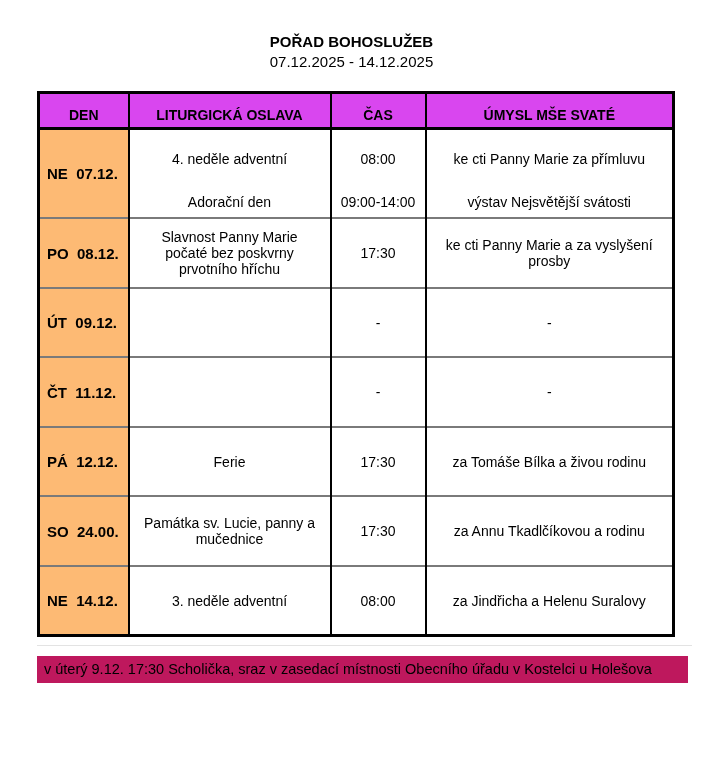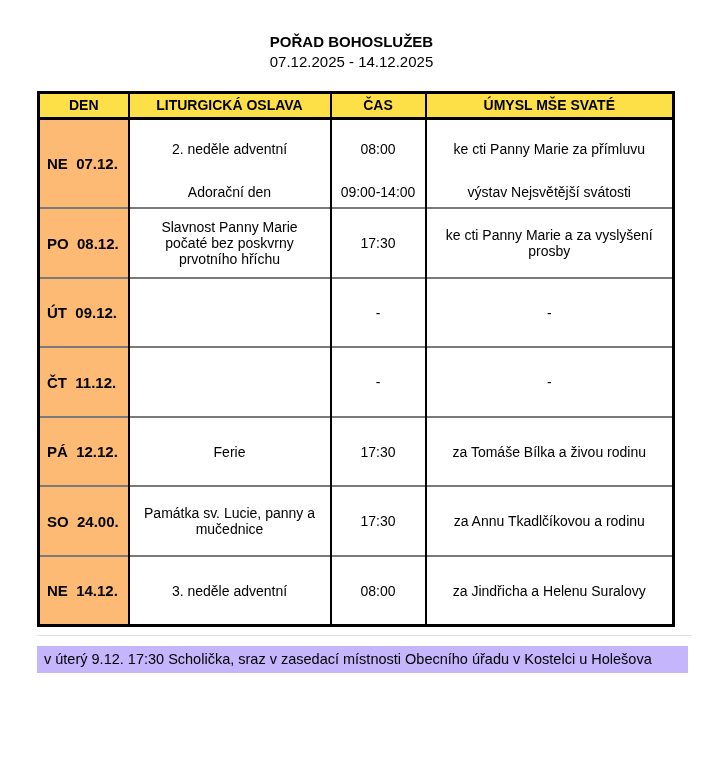--- a/index.html
+++ b/index.html
@@ -15,25 +15,25 @@
   .bold { font-weight: bold; }
 
   table.schedule {
     border-collapse: collapse;
     table-layout: fixed;
     margin: 19px 0 0 37px;
     width: 635px;
     border: 3px solid #000;
   }
   .schedule th {
-    background: #fde047;
+    background: #d946ef;
     font-size: 14px;
     font-weight: bold;
     height: 20px;
-    padding: 1px 0 2px 0;
+    padding: 11px 0 2px 0;
     border-left: 2px solid #000;
     border-bottom: 3px solid #000;
   }
   .schedule td {
     border-left: 2px solid #000;
     border-top: 2px solid #7a7a7a;
     font-size: 14px;
     text-align: center;
     vertical-align: middle;
     padding: 0;
@@ -59,21 +59,21 @@
 
   .sep-line {
     margin: 8px 0 0 37px;
     width: 655px; height: 1px;
     background: #e3e3e3;
   }
   .footer-note {
     box-sizing: border-box;
     margin: 10px 0 0 37px;
     width: 651px;
-    background: #c4b5fd;
+    background: #be185d;
     font-size: 14.5px;
     line-height: 19px;
     padding: 4px 7px;
     text-align: left;
   }
 </style>
 </head>
 <body>
 
 <div class="titles">
@@ -94,21 +94,21 @@
       <th>LITURGICKÁ OSLAVA</th>
       <th>ČAS</th>
       <th>ÚMYSL MŠE SVATÉ</th>
     </tr>
   </thead>
   <tbody>
     <tr class="r-first">
       <td class="day">NE  07.12.</td>
       <td class="oslava">
         <div class="twopart">
-          <div class="p1">2. neděle adventní</div>
+          <div class="p1">4. neděle adventní</div>
           <div class="p2">Adorační den</div>
         </div>
       </td>
       <td>
         <div class="twopart">
           <div class="p1">08:00</div>
           <div class="p2">09:00-14:00</div>
         </div>
       </td>
       <td class="umysl">

